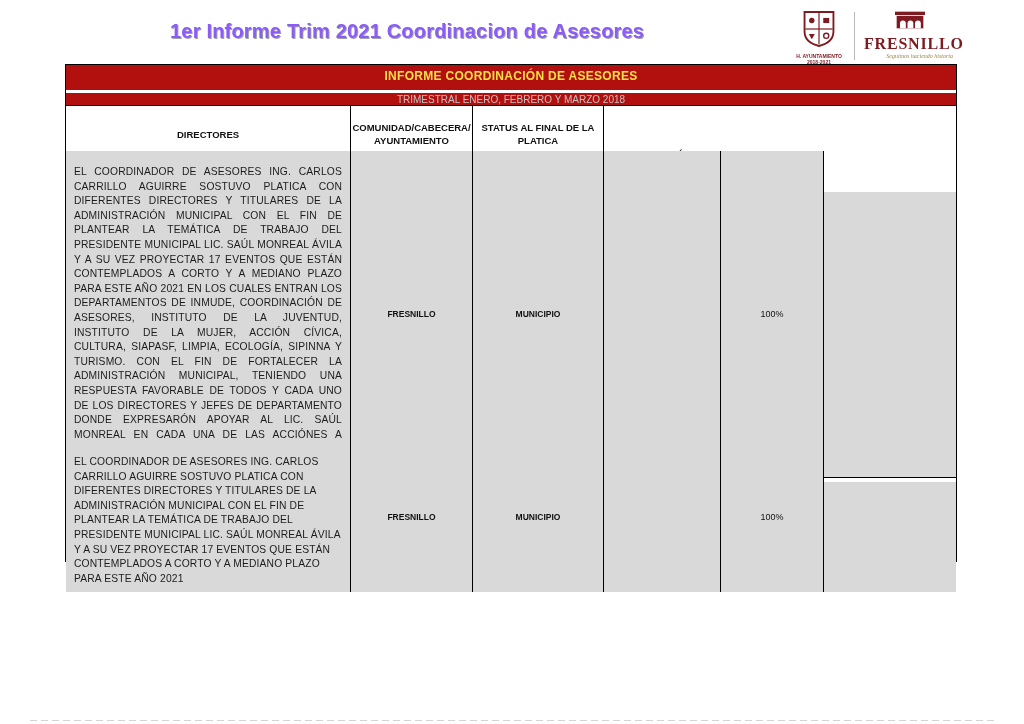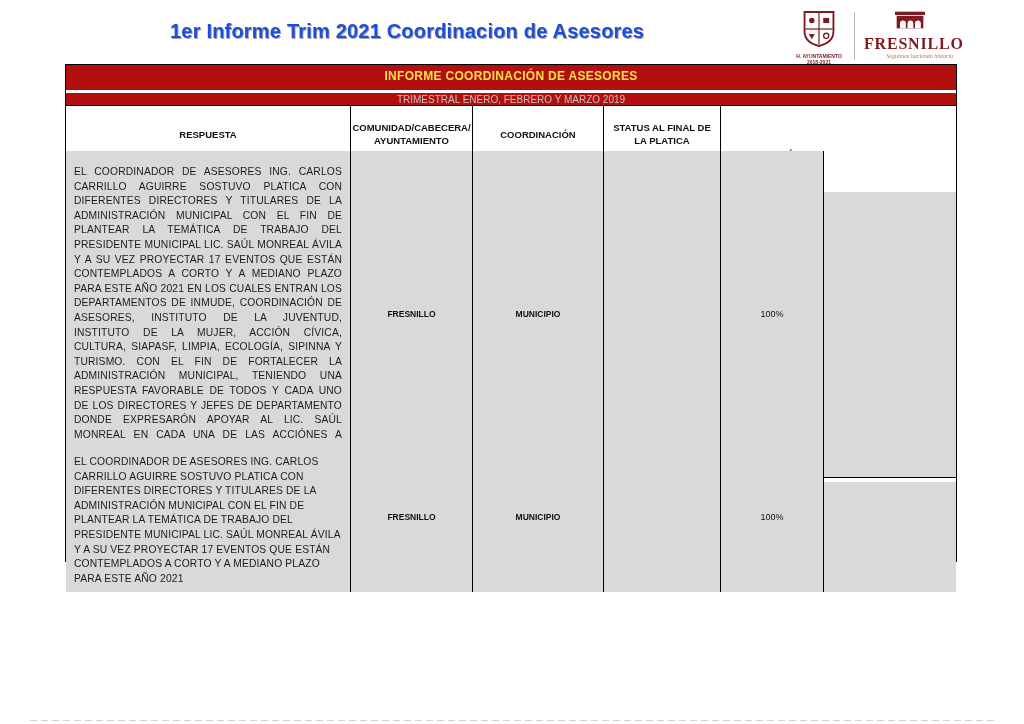--- a/index.html
+++ b/index.html
@@ -6,21 +6,21 @@
   html,body { background:#888; }
   .page {
     position:relative; width:1024px; height:724px; margin:0 auto;
     background:#ffffff; overflow:hidden;
     font-family:"Liberation Sans", sans-serif; color:#111;
   }
 
   
   .doc-title {
     position:absolute; left:170px; top:20px;
-    font-size:20px; font-weight:bold; color:#1d4ed8;
+    font-size:20px; font-weight:bold; color:#8b5cf6;
     text-shadow:1px 1px 0 rgba(45,45,45,.45);
     letter-spacing:.2px; white-space:nowrap;
   }
 
   
   .logos {
     position:absolute; top:10px; right:68px;
     display:flex; align-items:flex-start; gap:9px;
   }
   .crest-block { width:52px; text-align:center; }
@@ -127,26 +127,25 @@
         </svg>
       </span>
       <div class="fres-name">FRESNILLO</div>
       <div class="fres-tagline">Seguimos haciendo historia</div>
     </div>
   </div>
 
   <div class="report-table">
 
     <div class="title-band">INFORME COORDINACIÓN DE ASESORES</div>
-    <div class="subtitle-band">TRIMESTRAL ENERO, FEBRERO Y MARZO 2019</div>
+    <div class="subtitle-band">TRIMESTRAL ENERO, FEBRERO Y MARZO 2018</div>
 
     <div class="row header-row">
-      <div class="cell">RESPUESTA</div>
+      <div class="cell">DIRECTORES</div>
       <div class="cell">COMUNIDAD/CABECERA/ AYUNTAMIENTO</div>
-      <div class="cell">COORDINACIÓN</div>
       <div class="cell">STATUS AL FINAL DE LA PLATICA</div>
       <div class="cell">OBSERVACIÓNES</div>
     </div>
 
     <div class="row data-row data-row-1">
       <div class="cell cell-actividad">EL COORDINADOR DE ASESORES ING. CARLOS CARRILLO AGUIRRE SOSTUVO PLATICA CON DIFERENTES DIRECTORES Y TITULARES DE LA ADMINISTRACIÓN MUNICIPAL CON EL FIN DE PLANTEAR LA TEMÁTICA DE TRABAJO DEL PRESIDENTE MUNICIPAL LIC. SAÚL MONREAL ÁVILA Y A SU VEZ PROYECTAR 17 EVENTOS QUE ESTÁN CONTEMPLADOS A CORTO Y A MEDIANO PLAZO PARA ESTE AÑO 2021 EN LOS CUALES ENTRAN LOS DEPARTAMENTOS DE INMUDE, COORDINACIÓN DE ASESORES, INSTITUTO DE LA JUVENTUD, INSTITUTO DE LA MUJER, ACCIÓN CÍVICA, CULTURA, SIAPASF, LIMPIA, ECOLOGÍA, SIPINNA Y TURISMO. CON EL FIN DE FORTALECER LA ADMINISTRACIÓN MUNICIPAL, TENIENDO UNA RESPUESTA FAVORABLE DE TODOS Y CADA UNO DE LOS DIRECTORES Y JEFES DE DEPARTAMENTO DONDE EXPRESARÓN APOYAR AL LIC. SAÚL MONREAL EN CADA UNA DE LAS ACCIÓNES A REALIZAR Y A SU VEZ MANDARLE SALUDOS Y APOYO TOTAL.</div>
       <div class="cell cell-center cell-bold">FRESNILLO</div>
       <div class="cell cell-center cell-bold">MUNICIPIO</div>
       <div class="cell cell-center"></div>
       <div class="cell cell-center cell-status">100%</div>

